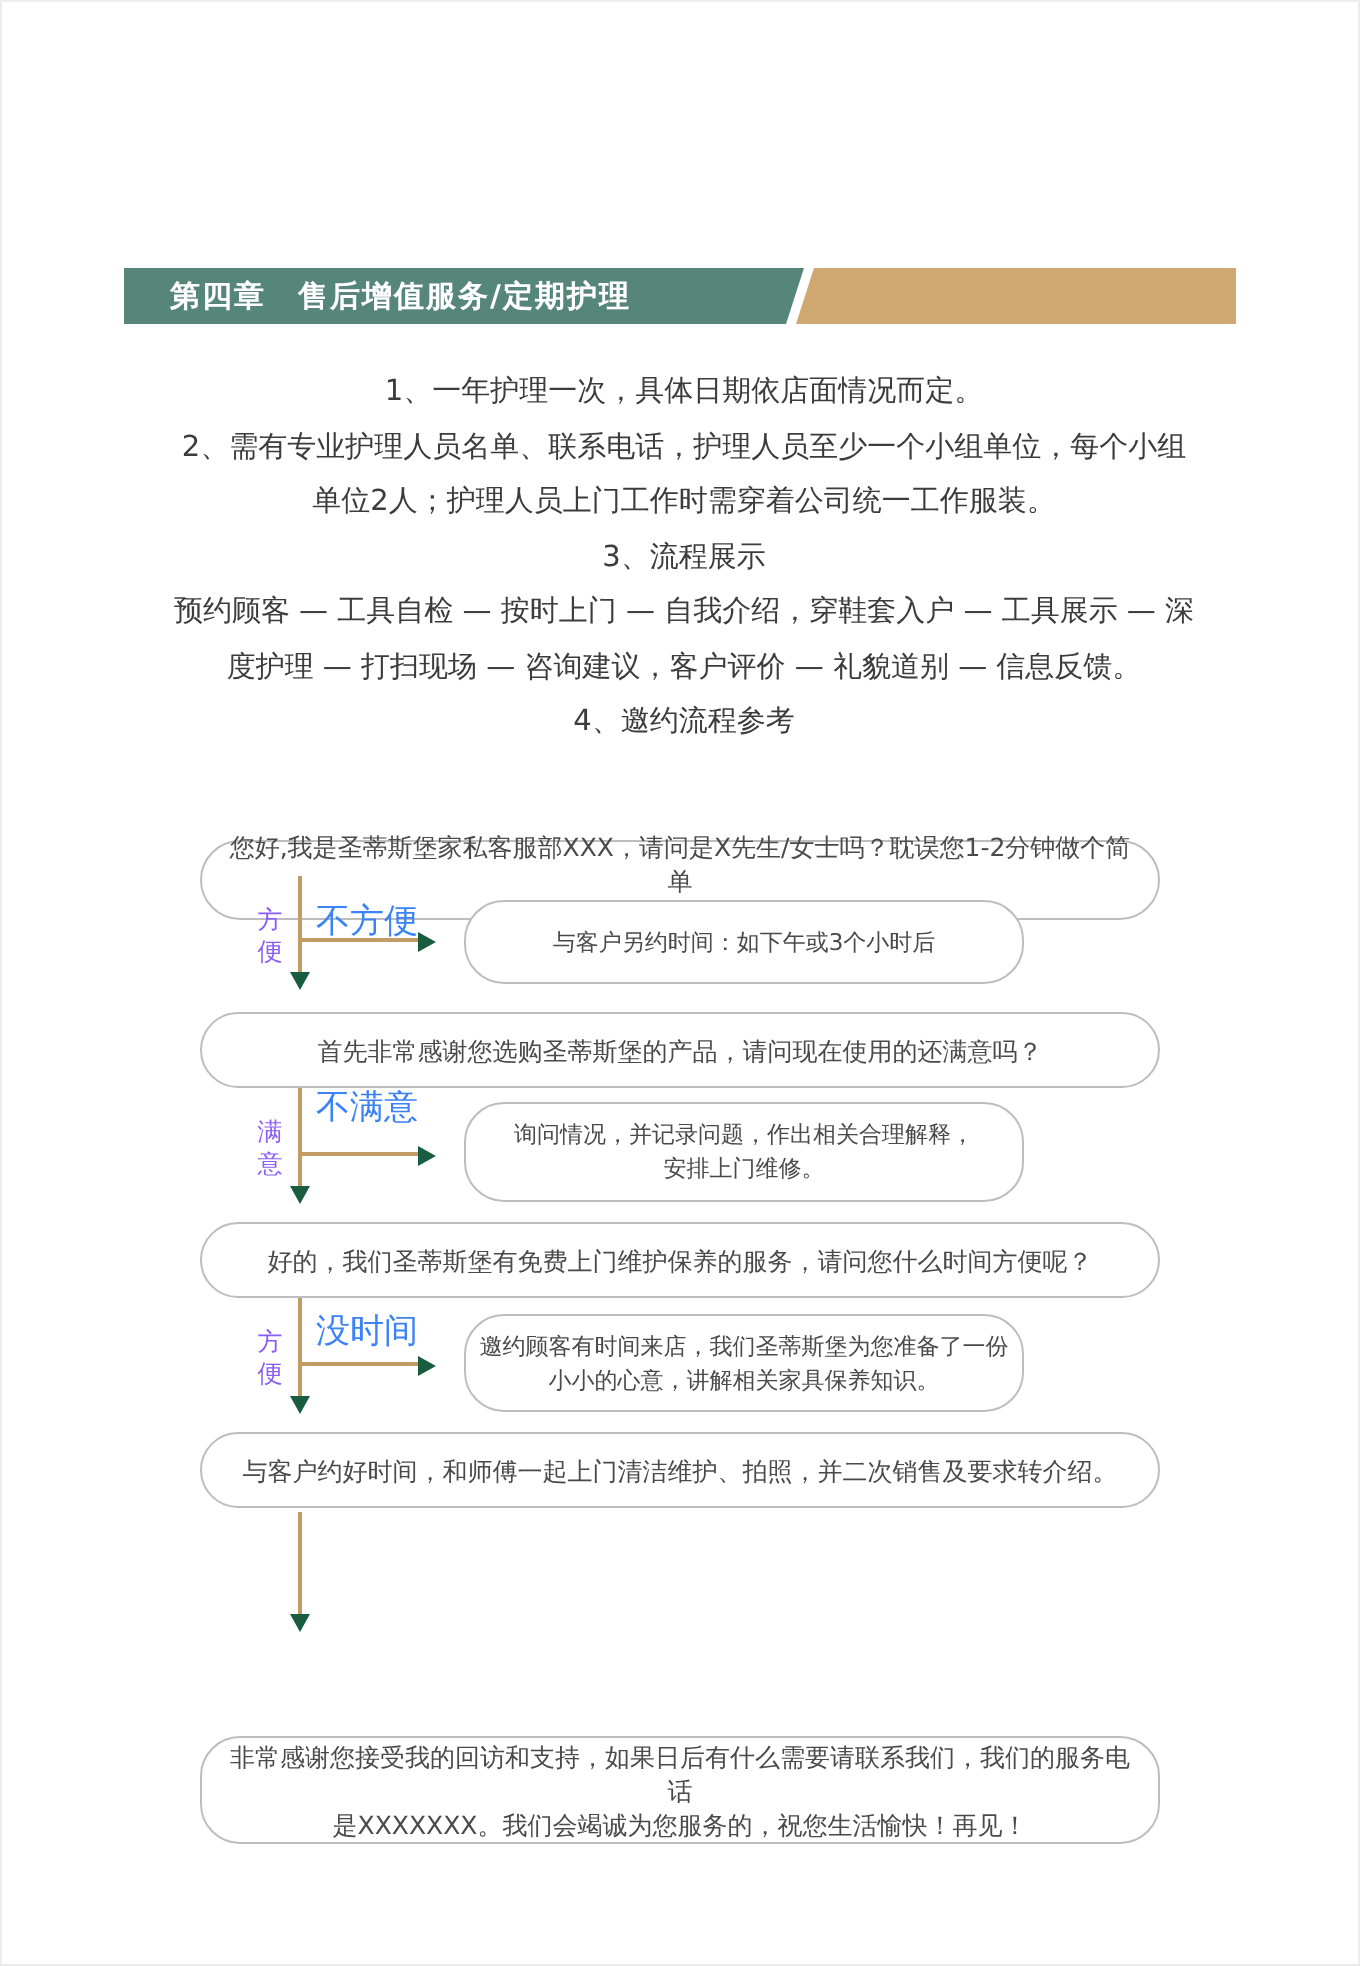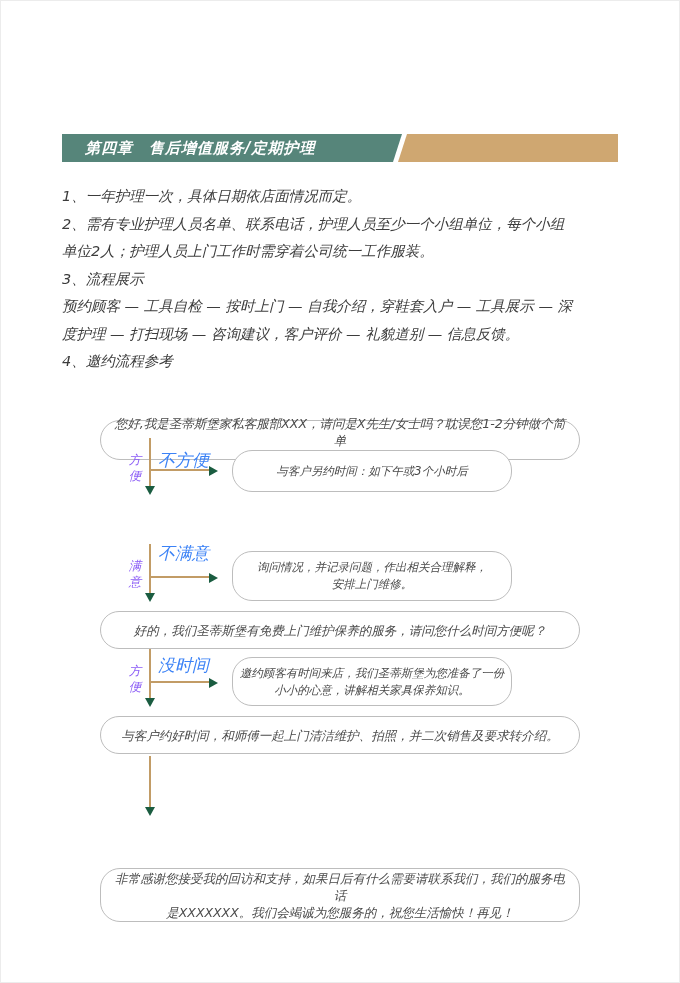--- a/index.html
+++ b/index.html
@@ -1,39 +1,38 @@
 <!DOCTYPE html>
 <html><head>
 <meta charset="utf-8">
 <style>
   html,body{margin:0;padding:0;background:#fafafa;}
   .page{
     position:relative;width:680px;height:983px;background:#ffffff;
     font-family:"DejaVu Sans","Liberation Sans",sans-serif;
     color:#3c3c3c;overflow:hidden;margin:0 auto;
     box-shadow:inset 0 0 0 1px #ececec;
-    font-style:italic;
   }
   
   .hdr-green{
     position:absolute;left:62px;top:134px;width:340px;height:28px;
     background:#56857a;
     clip-path:polygon(0 0,100% 0,calc(100% - 9px) 100%,0 100%);
     display:flex;align-items:center;padding-left:23px;box-sizing:border-box;
     color:#ffffff;font-weight:bold;font-size:15px;letter-spacing:1px;
   }
   .hdr-tan{
     position:absolute;left:398px;top:134px;width:220px;height:28px;
     background:#cfa771;
     clip-path:polygon(9px 0,100% 0,100% 100%,0 100%);
   }
   
   .intro{
     position:absolute;left:62px;top:183px;width:560px;
-    font-size:14.5px;line-height:27.5px;color:#3c3c3c;white-space:pre-line;
+    font-size:14.5px;line-height:27.5px;color:#3c3c3c;white-space:pre-line;text-align:center;
   }
   
   .fbox{
     position:absolute;background:#fff;border:1.5px solid #bdbdbd;border-radius:20px;
     display:flex;align-items:center;justify-content:center;text-align:center;
     box-sizing:border-box;color:#4a4a4a;
   }
   .fbox.main{left:100px;width:480px;font-size:12.5px;padding:2px 10px;}
   .fbox.side{left:232px;width:280px;font-size:11.5px;padding:2px 4px;}
   .fbox .txt{white-space:pre-line;line-height:17px;}
@@ -76,20 +75,23 @@
   <div class="vline" style="top:438px;height:49px;"></div>
   <div class="ah-down" style="top:486px;"></div>
   <div class="hline" style="top:469px;"></div>
   <div class="ah-right" style="top:466px;"></div>
   <div class="vlabel" style="top:452px;">方便</div>
   <div class="hlabel" style="top:449px;">不方便</div>
   <div class="fbox side" style="top:450px;height:42px;">
     <span class="txt">与客户另约时间：如下午或3个小时后</span>
   </div>
 
+  <div class="fbox main" style="top:506px;height:38px;">
+    <span class="txt">首先非常感谢您选购圣蒂斯堡的产品，请问现在使用的还满意吗？</span>
+  </div>
 
   <div class="vline" style="top:544px;height:50px;"></div>
   <div class="ah-down" style="top:593px;"></div>
   <div class="hline" style="top:576px;"></div>
   <div class="ah-right" style="top:573px;"></div>
   <div class="vlabel" style="top:558px;text-align:center;">满意</div>
   <div class="hlabel" style="top:542px;">不满意</div>
   <div class="fbox main" style="top:611px;height:38px;">
     <span class="txt">好的，我们圣蒂斯堡有免费上门维护保养的服务，请问您什么时间方便呢？</span>
   </div>

